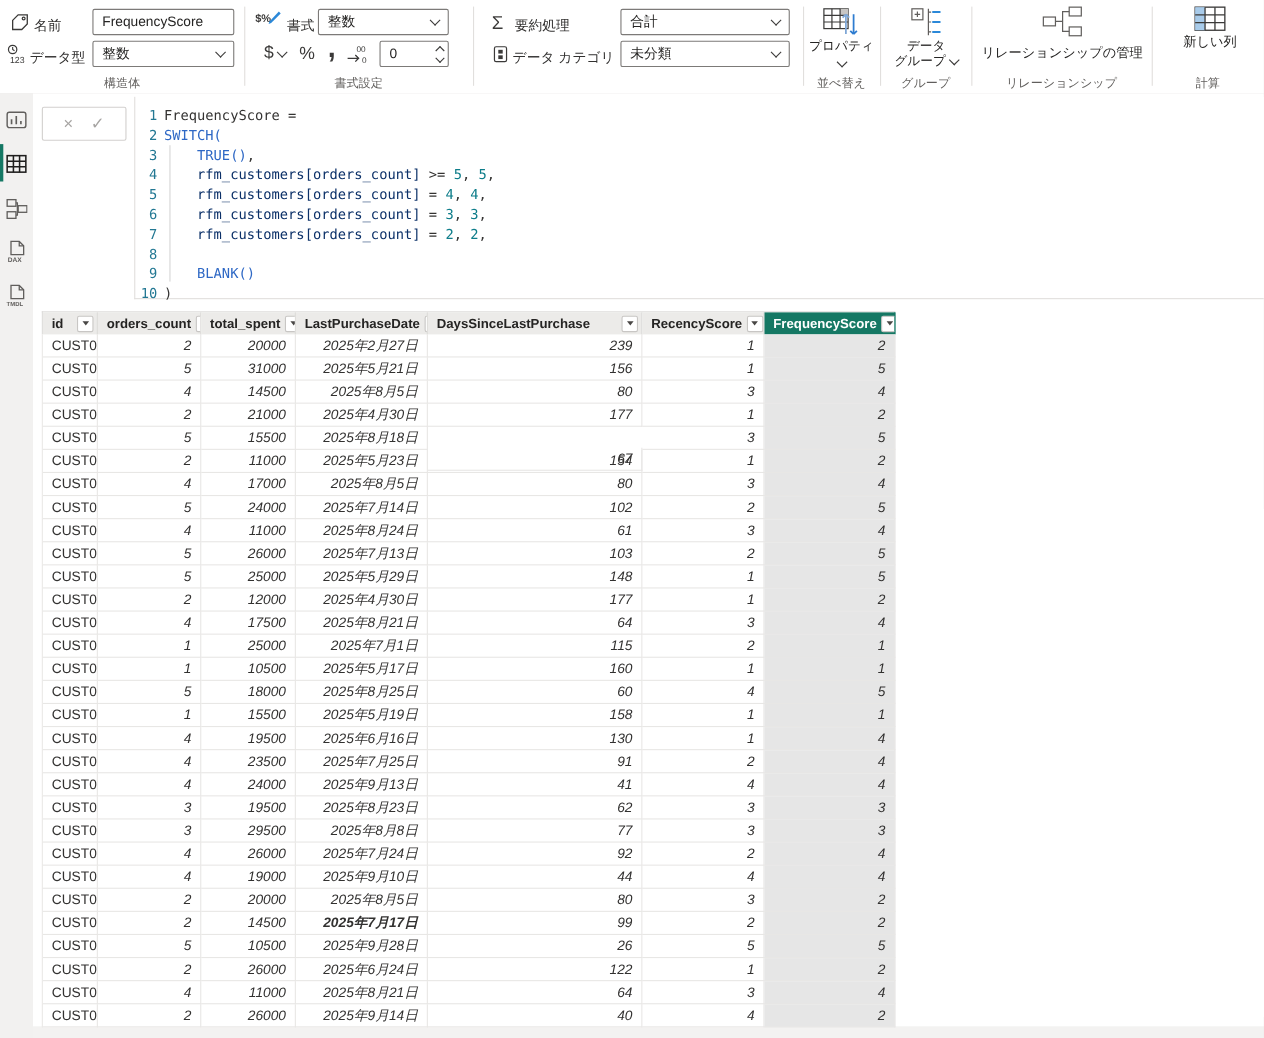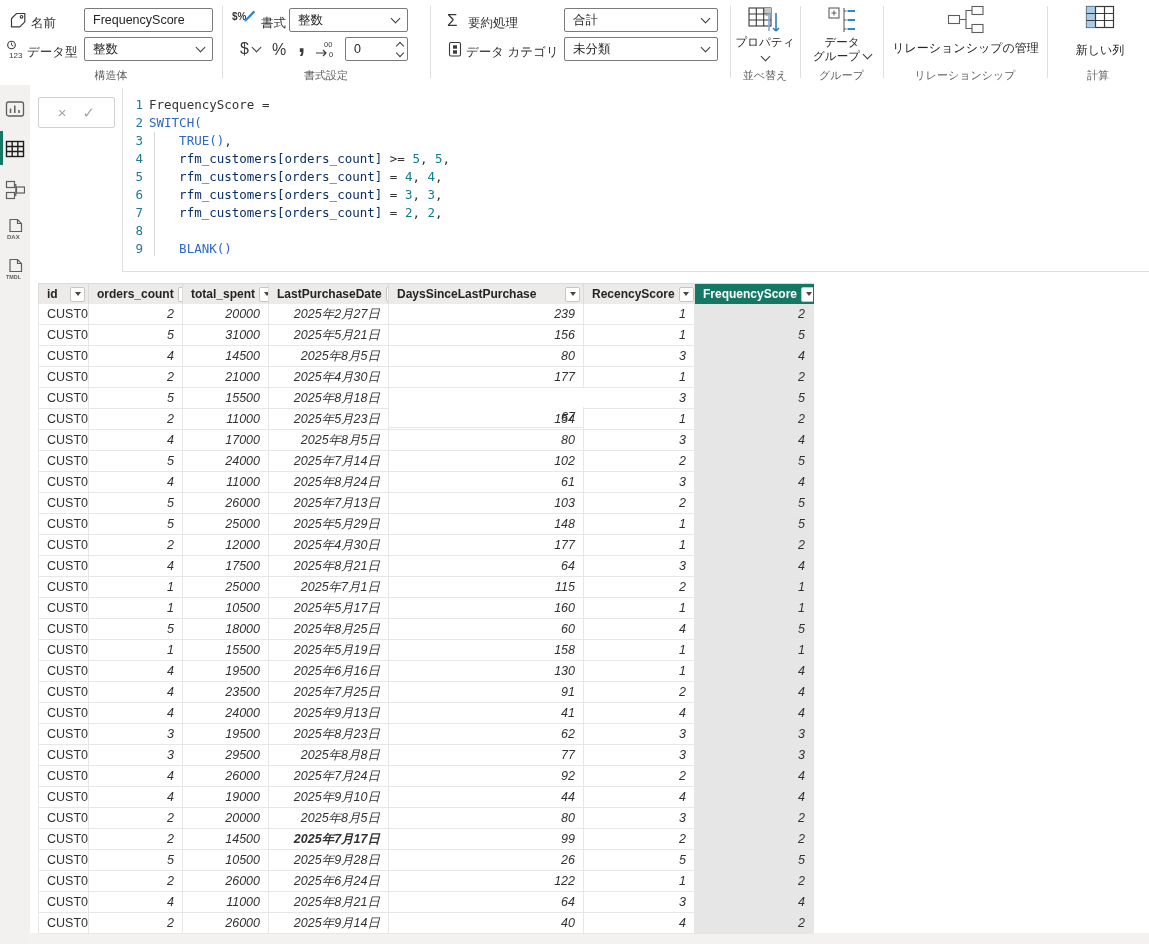--- a/index.html
+++ b/index.html
@@ -207,21 +207,21 @@
     <span class="glabel" style="left:883px;width:164px;">リレーションシップ</span>
 
     <div class="rsep" style="left:1047px;"></div>
 
     <div class="rbtn" style="left:1055px;top:5px;width:90px;">
       <svg width="30" height="25" viewBox="0 0 30 25">
         <rect x="1.5" y="1.5" width="27" height="21" fill="#fff" stroke="#3B3A39" stroke-width="1.2"></rect>
         <rect x="1.5" y="1.5" width="9" height="21" fill="#A8CBEA"></rect>
         <path d="M10.5 1.5 V22.5 M19.5 1.5 V22.5 M1.5 8.5 H28.5 M1.5 15.5 H28.5" stroke="#3B3A39" stroke-width="1.2" fill="none"></path>
       </svg>
-      <span class="t" style="font-size:12px;margin-top:13px;">新しい列</span>
+      <span class="t" style="font-size:12px;margin-top:1px;">新しい列</span>
     </div>
     <span class="glabel" style="left:1047px;width:102px;">計算</span>
   </div>
 
   <div id="content-bg"></div>
 
   <div id="sidebar">
     <div id="view-accent"></div>
     <div class="side-btn" style="top:11px;">
       <svg width="20" height="20" viewBox="0 0 20 20">
@@ -268,20 +268,21 @@
     <div id="code-lines">
         <div class="cl"><span class="ln">1</span><span><span class="tk-p">FrequencyScore =</span></span></div>
         <div class="cl"><span class="ln">2</span><span><span class="tk-f">SWITCH(</span></span></div>
         <div class="cl"><span class="ln">3</span><span><span class="tk-p">    </span><span class="tk-f">TRUE()</span><span class="tk-p">,</span></span></div>
         <div class="cl"><span class="ln">4</span><span><span class="tk-p">    </span><span class="tk-i">rfm_customers[orders_count]</span><span class="tk-p"> &gt;= </span><span class="tk-n">5</span><span class="tk-p">, </span><span class="tk-n">5</span><span class="tk-p">,</span></span></div>
         <div class="cl"><span class="ln">5</span><span><span class="tk-p">    </span><span class="tk-i">rfm_customers[orders_count]</span><span class="tk-p"> = </span><span class="tk-n">4</span><span class="tk-p">, </span><span class="tk-n">4</span><span class="tk-p">,</span></span></div>
         <div class="cl"><span class="ln">6</span><span><span class="tk-p">    </span><span class="tk-i">rfm_customers[orders_count]</span><span class="tk-p"> = </span><span class="tk-n">3</span><span class="tk-p">, </span><span class="tk-n">3</span><span class="tk-p">,</span></span></div>
         <div class="cl"><span class="ln">7</span><span><span class="tk-p">    </span><span class="tk-i">rfm_customers[orders_count]</span><span class="tk-p"> = </span><span class="tk-n">2</span><span class="tk-p">, </span><span class="tk-n">2</span><span class="tk-p">,</span></span></div>
         <div class="cl"><span class="ln">8</span></div>
         <div class="cl"><span class="ln">9</span><span><span class="tk-p">    </span><span class="tk-f">BLANK()</span></span></div>
+        <div class="cl"><span class="ln">10</span><span><span class="tk-p">)</span></span></div>
       </div>
   </div>
 
   <div id="grid">
     <div id="grid-head">
         <div class="hc" style="width: 50px; flex: 0 0 50px;">
           <span>id</span>
           <span class="fb">
             <span class="tri"></span>
           </span>

